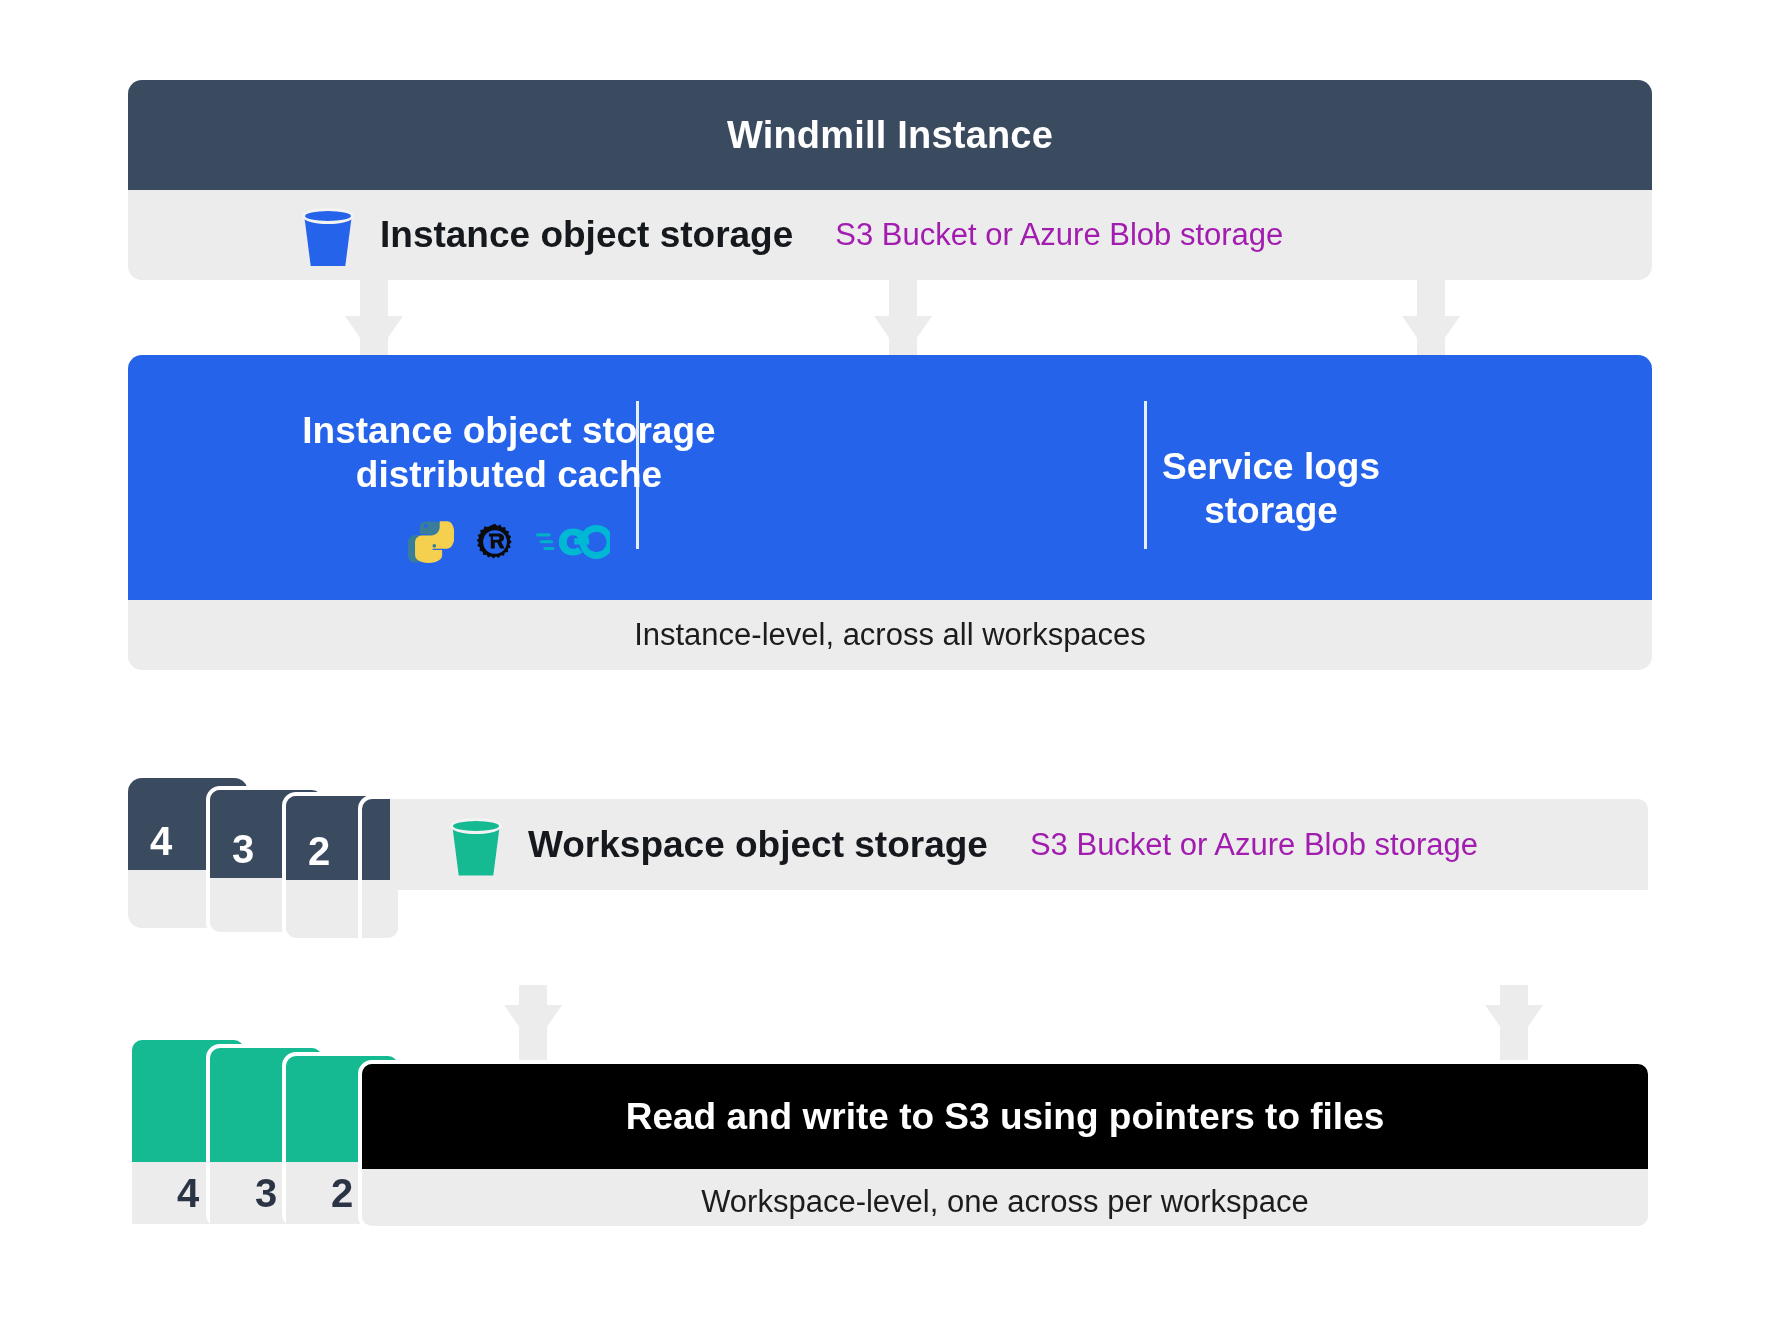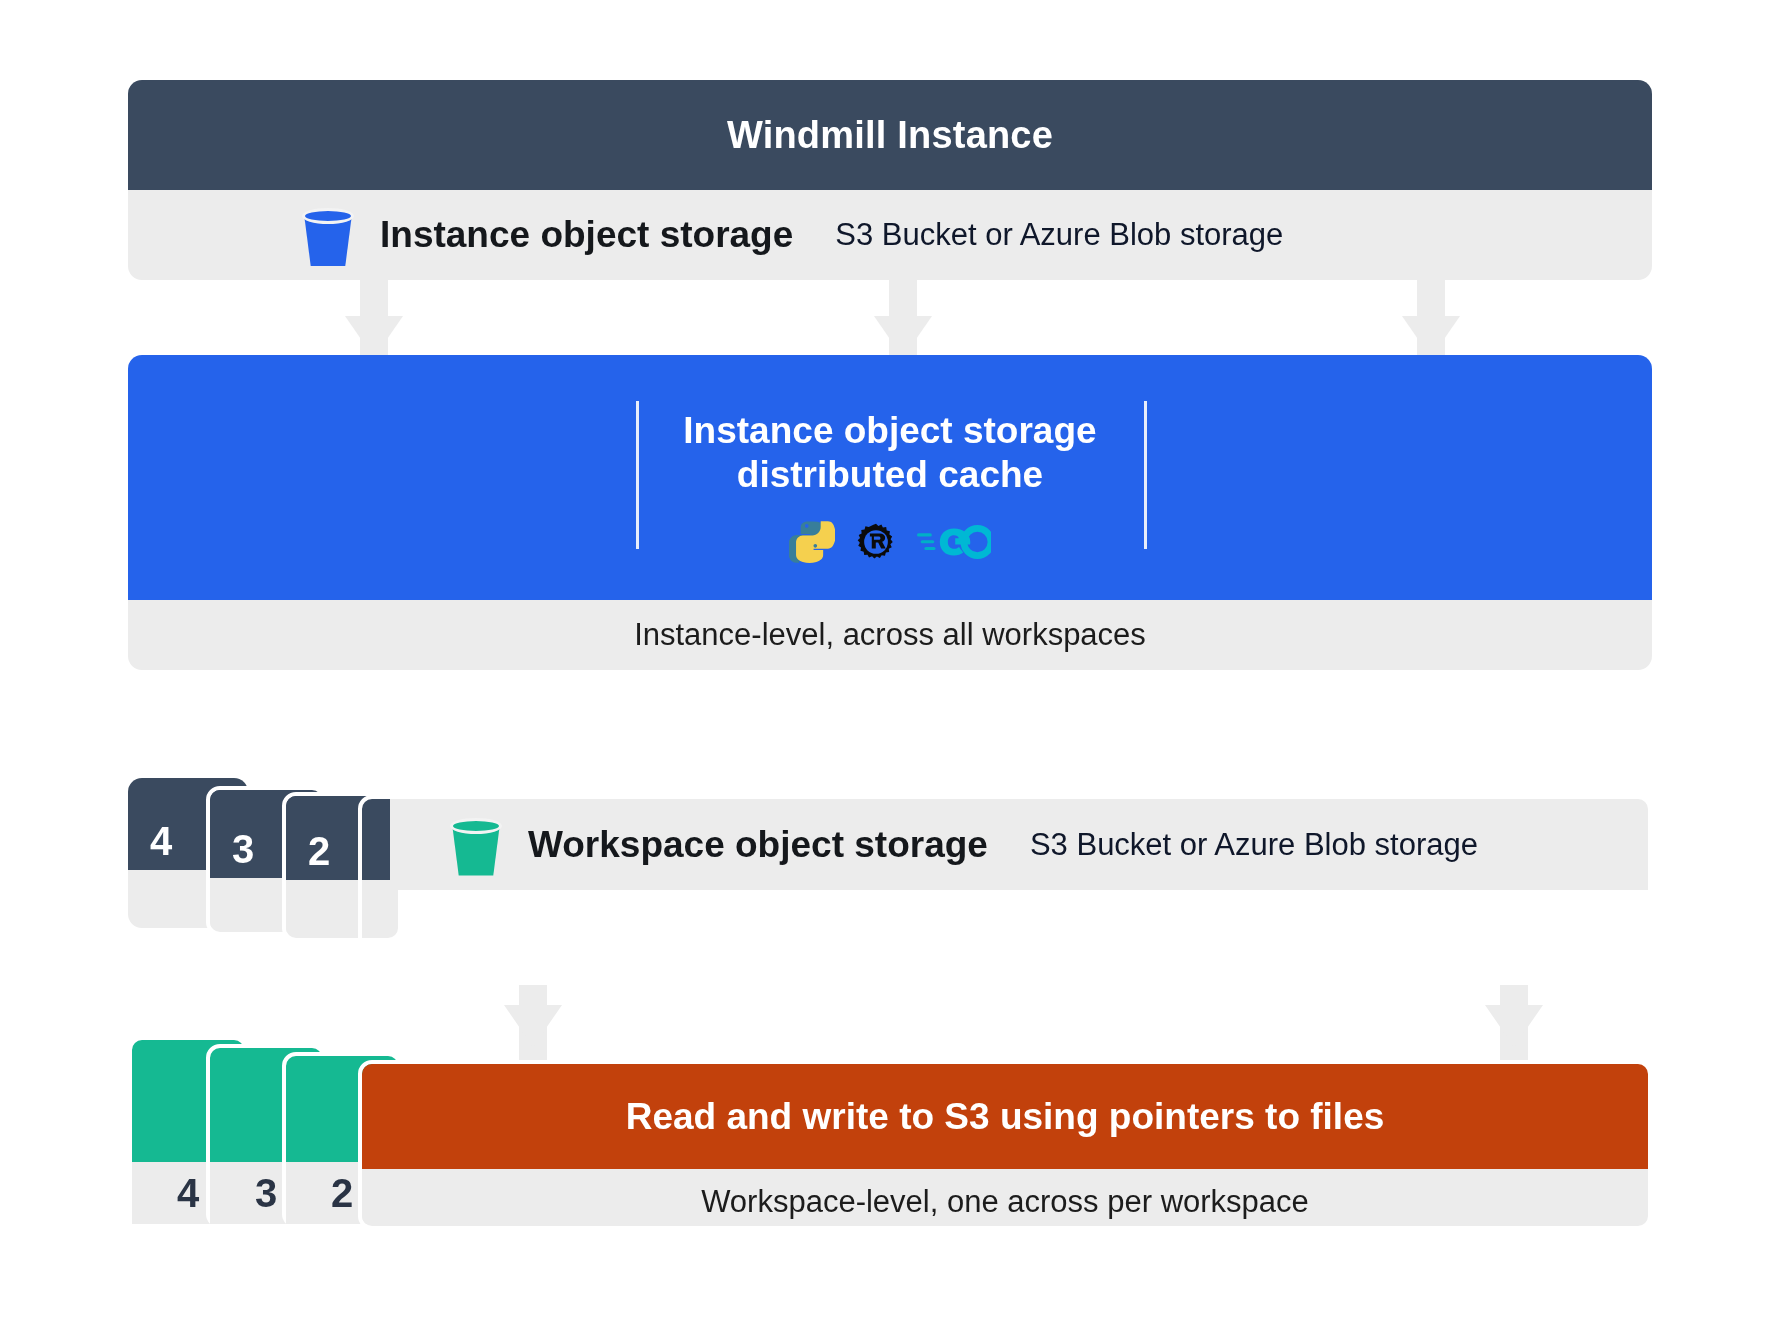--- a/index.html
+++ b/index.html
@@ -65,21 +65,21 @@
   .bucket.blue .body { background: #2563eb; }
   .bucket.blue .lip  { background: #2563eb; }
   .bucket.green .body { background: #15b992; }
   .bucket.green .lip  { background: #15b992; }
 
   .storage-label {
     font-size: 37px; font-weight: bold; color: #15181c;
     margin-left: 24px; white-space: nowrap;
   }
   .storage-sub {
-    font-size: 31px; color: #0f172a;
+    font-size: 31px; color: #a21caf;
     margin-left: 42px; white-space: nowrap;
   }
 
   
   .conn { position: absolute; width: 28px; background: #ececec; }
   .arrow-head {
     position: absolute; width: 0; height: 0;
     border-left: 29px solid transparent;
     border-right: 29px solid transparent;
     border-top: 42px solid #ececec;
@@ -165,21 +165,21 @@
     display: flex; align-items: center; justify-content: center;
   }
 
   #green-card {
     position: absolute; left: 358px; top: 1060px;
     width: 1294px; height: 170px;
     border-radius: 14px; overflow: hidden;
     border: 4px solid #ffffff;
   }
   #green-band {
-    background: #c2410c;
+    background: #000000;
     height: 105px;
     display: flex; align-items: center; justify-content: center;
     color: #ffffff; font-size: 37px; font-weight: bold;
   }
   #green-card .gray-center { height: 65px; }
 </style>
 </head>
 <body>
 
 <div class="canvas">
@@ -244,20 +244,24 @@
               <path fill="#00b8d4" d="M60 8c-14 0-23 9-23 22s9 22 23 22c6 0 11-2 15-5l-7-9c-2 2-5 3-8 3-6 0-10-4-10-11s4-11 10-11c4 0 7 2 8 5H62v10h24c.3-1.5.4-3 .4-4.5C86.4 17 75 8 60 8z"></path>
               <circle cx="98" cy="30" r="22" fill="none" stroke="#00b8d4" stroke-width="11"></circle>
             </svg>
           </span>
 
         </div>
       </div>
 
       <div class="divider" style="left:66.66%;"></div>
 
+      <div class="blue-col">
+        <div class="title">Service logs
+storage</div>
+      </div>
 
     </div>
     <div class="gray-center">Instance-level, across all workspaces</div>
   </div>
 
   <div class="stack-tab" style="left:128px; top:778px; width:120px; height:150px;">
     <div class="cap" style="height:92px;">4</div>
     <div class="btm" style="height:58px;"></div>
   </div>
 

